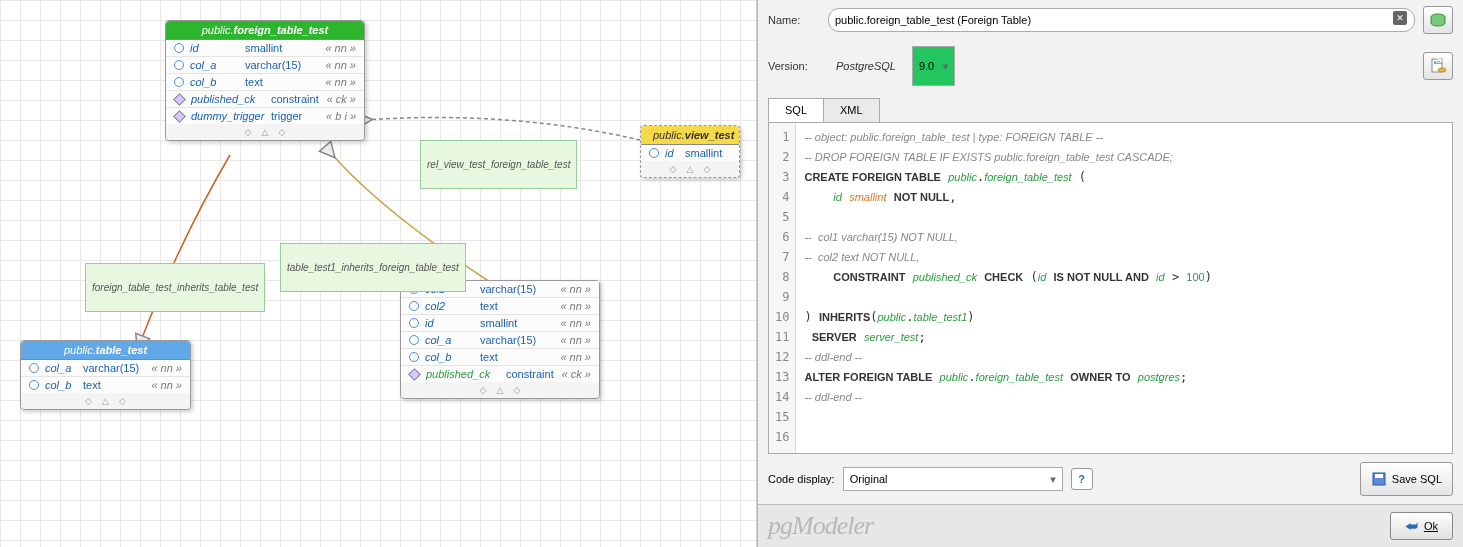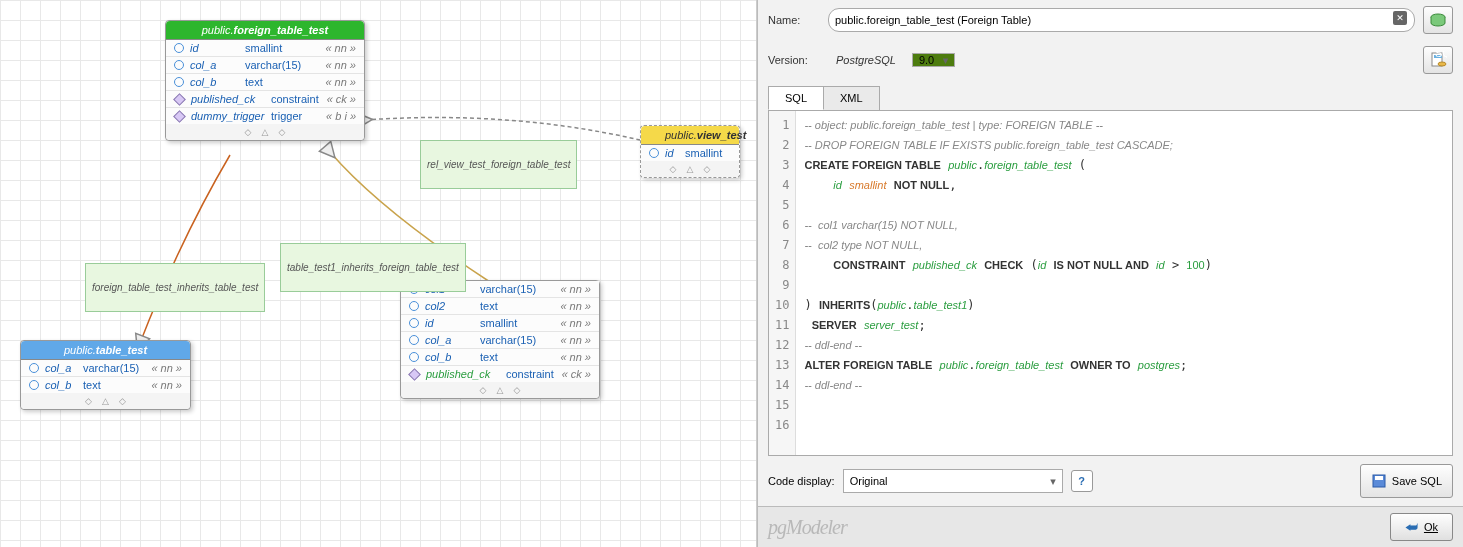--- a/index.html
+++ b/index.html
@@ -1,19 +1,19 @@
 <!DOCTYPE html>
 <html><head>
 <meta charset="utf-8">
 <style>
 *{box-sizing:border-box;margin:0;padding:0;font-family:"Segoe UI",Arial,sans-serif;font-size:11px}
 body{display:flex;width:1463px;height:547px;background:#fff;overflow:hidden}
 .canvas{position:relative;width:757px;height:547px;background:#fff;border-right:1px solid #ccc;background-image:linear-gradient(#e8e8e8 1px,transparent 1px),linear-gradient(90deg,#e8e8e8 1px,transparent 1px);background-size:20px 20px}
 .ent{position:absolute;background:#fcfcfc;border:1px solid #999;border-radius:4px;box-shadow:2px 2px 4px rgba(0,0,0,.2)}
-.ent-hdr{padding:3px 24px;text-align:center;font-style:italic;border-radius:4px 4px 0 0;border-bottom:1px solid #888}
+.ent-hdr{padding:3px 12px;text-align:center;font-style:italic;border-radius:4px 4px 0 0;border-bottom:1px solid #888}
 .ent-hdr b{font-style:italic}
 .hdr-green{background:#2db62d;color:#fff}
 .hdr-blue{background:#60a8e8;color:#fff}
 .hdr-yellow{background:#f5d949;color:#333}
 .ent-body{background:#fcfcfc}
 .row{display:flex;align-items:center;padding:2px 8px;border-bottom:1px solid #e4e4e4}
 .row:last-child{border-bottom:none}
 .row .bul{width:10px;height:10px;border-radius:50%;border:1px solid #4a90d9;margin-right:6px;flex-shrink:0}
 .row .dia{width:9px;height:9px;background:#d8c8f5;transform:rotate(45deg);border:1px solid #8a7ab0;margin-right:7px;margin-left:1px;flex-shrink:0}
 .row .nm{color:#1a60b3;font-style:italic;width:55px}
@@ -24,40 +24,40 @@
 .ftr span{color:#999;font-size:9px}
 .rel-lbl{position:absolute;background:#e8f7e0;border:1px solid #9c9;padding:18px 6px;font-style:italic;color:#555;font-size:10px}
 svg.rels{position:absolute;top:0;left:0;width:100%;height:100%;pointer-events:none}
 .panel{flex:1;background:#f2f2f2;display:flex;flex-direction:column;border-left:1px solid #bbb}
 .prow{display:flex;align-items:center;padding:6px 10px;gap:8px}
 .prow label{width:52px;color:#333}
 .name-in{flex:1;height:24px;border:1px solid #aaa;border-radius:11px;padding:0 22px 0 6px;background:#fff}
 .clear-btn{position:absolute;right:56px;top:11px;width:14px;height:14px;background:#666;color:#fff;border-radius:2px;font-size:9px;text-align:center;line-height:14px;cursor:pointer}
 .ibtn{width:30px;height:28px;border:1px solid #999;border-radius:3px;background:linear-gradient(#fefefe,#e4e4e4);display:flex;align-items:center;justify-content:center;cursor:pointer}
 .ver{padding:2px 8px;font-style:italic;color:#333}
-.ver-sel{height:14px;border:1px solid #aaa;background:#4d7c0f;padding:0 20px 0 6px;display:flex;align-items:center;position:relative}
+.ver-sel{height:40px;border:1px solid #aaa;background:#22c55e;padding:0 20px 0 6px;display:flex;align-items:center;position:relative}
 .ver-sel::after{content:"▾";position:absolute;right:6px;color:#666}
 .tabs{display:flex;margin:6px 10px 0 10px}
 .tab{padding:5px 16px;border:1px solid #aaa;background:#eaeaea;margin-right:-1px;border-bottom:none;cursor:pointer}
 .tab.act{background:#fff;border-bottom:1px solid #fff;z-index:2}
 .code-wrap{flex:1;margin:0 10px;border:1px solid #aaa;background:#fff;display:flex;overflow:hidden}
 .gut{background:#f6f6f6;border-right:1px solid #ddd;padding:4px 6px;text-align:right;color:#888;font-family:Consolas,monospace;font-size:12px;line-height:20px}
 .code{padding:4px 8px;font-family:Consolas,monospace;font-size:12px;line-height:20px;white-space:pre;flex:1;color:#333}
 .c-cm{color:#888;font-style:italic}
 .c-kw{font-weight:bold;color:#333}
 .c-id{color:#2a9d3f;font-style:italic}
 .c-ty{color:#d87a2c;font-style:italic}
 .c-no{color:#2a9d3f}
 .foot{display:flex;align-items:center;padding:8px 10px;gap:8px}
 .sel{flex:0 0 220px;height:24px;border:1px solid #aaa;background:#fff;padding:10px 6px;display:flex;align-items:center;position:relative}
 .sel::after{content:"▾";position:absolute;right:6px;color:#666}
 .help{width:22px;height:22px;border:1px solid #999;border-radius:3px;background:#fff;display:flex;align-items:center;justify-content:center;color:#2a6db3;font-weight:bold}
 .btn{height:34px;padding:0 10px;border:1px solid #999;border-radius:3px;background:linear-gradient(#fefefe,#e4e4e4);display:flex;align-items:center;gap:5px;cursor:pointer}
 .bbar{display:flex;align-items:center;justify-content:space-between;padding:6px 10px;border-top:1px solid #bbb;background:#e7e7e7}
-.logo{font-family:Georgia,serif;font-size:20px;color:#b8b8b8;font-style:italic;letter-spacing:-1px}
+.logo{font-family:Georgia,serif;font-size:26px;color:#b8b8b8;font-style:italic;letter-spacing:-1px}
 .okbtn{height:28px;padding:0 14px;border:1px solid #888;border-radius:3px;background:linear-gradient(#fefefe,#e0e0e0);display:flex;align-items:center;gap:6px;cursor:pointer}
 .okbtn .arr{color:#2a6db3;font-size:14px}
 </style>
 </head>
 <body>
 
 <div class="canvas">
  <svg class="rels">
   <defs>
    <marker id="tri" markerWidth="12" markerHeight="12" refX="6" refY="6" orient="auto">
@@ -233,21 +233,21 @@
   <div class="tab">XML</div>
  </div>
  <div class="code-wrap">
   <div class="gut">1<br>2<br>3<br>4<br>5<br>6<br>7<br>8<br>9<br>10<br>11<br>12<br>13<br>14<br>15<br>16</div>
   <div class="code"><span class="c-cm">-- object: public.foreign_table_test | type: FOREIGN TABLE --</span>
 <span class="c-cm">-- DROP FOREIGN TABLE IF EXISTS public.foreign_table_test CASCADE;</span>
 <span class="c-kw">CREATE FOREIGN TABLE</span> <span class="c-id">public</span>.<span class="c-id">foreign_table_test</span> (
     <span class="c-id">id</span> <span class="c-ty">smallint</span> <span class="c-kw">NOT NULL</span>,
 
 <span class="c-cm">--  col1 varchar(15) NOT NULL,</span>
-<span class="c-cm">--  col2 type NOT NULL,</span>
+<span class="c-cm">--  col2 text NOT NULL,</span>
     <span class="c-kw">CONSTRAINT</span> <span class="c-id">published_ck</span> <span class="c-kw">CHECK</span> (<span class="c-id">id</span> <span class="c-kw">IS NOT NULL AND</span> <span class="c-id">id</span> &gt; <span class="c-no">100</span>)
 
 ) <span class="c-kw">INHERITS</span>(<span class="c-id">public</span>.<span class="c-id">table_test1</span>)
  <span class="c-kw">SERVER</span> <span class="c-id">server_test</span>;
 <span class="c-cm">-- ddl-end --</span>
 <span class="c-kw">ALTER FOREIGN TABLE</span> <span class="c-id">public</span>.<span class="c-id">foreign_table_test</span> <span class="c-kw">OWNER TO</span> <span class="c-id">postgres</span>;
 <span class="c-cm">-- ddl-end --</span>
 
 </div>
  </div>

